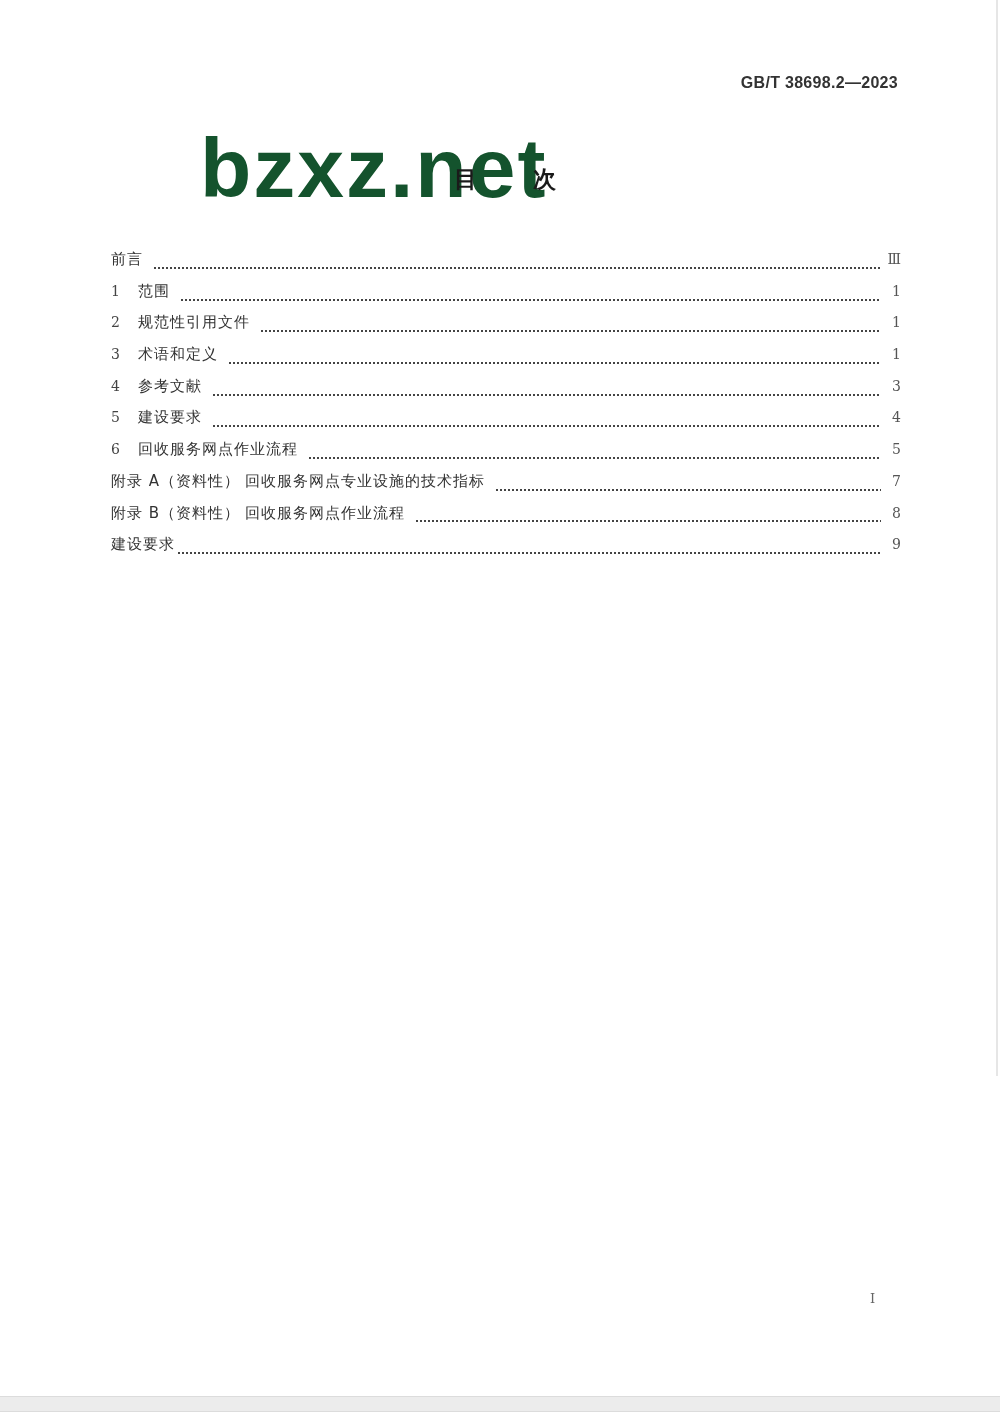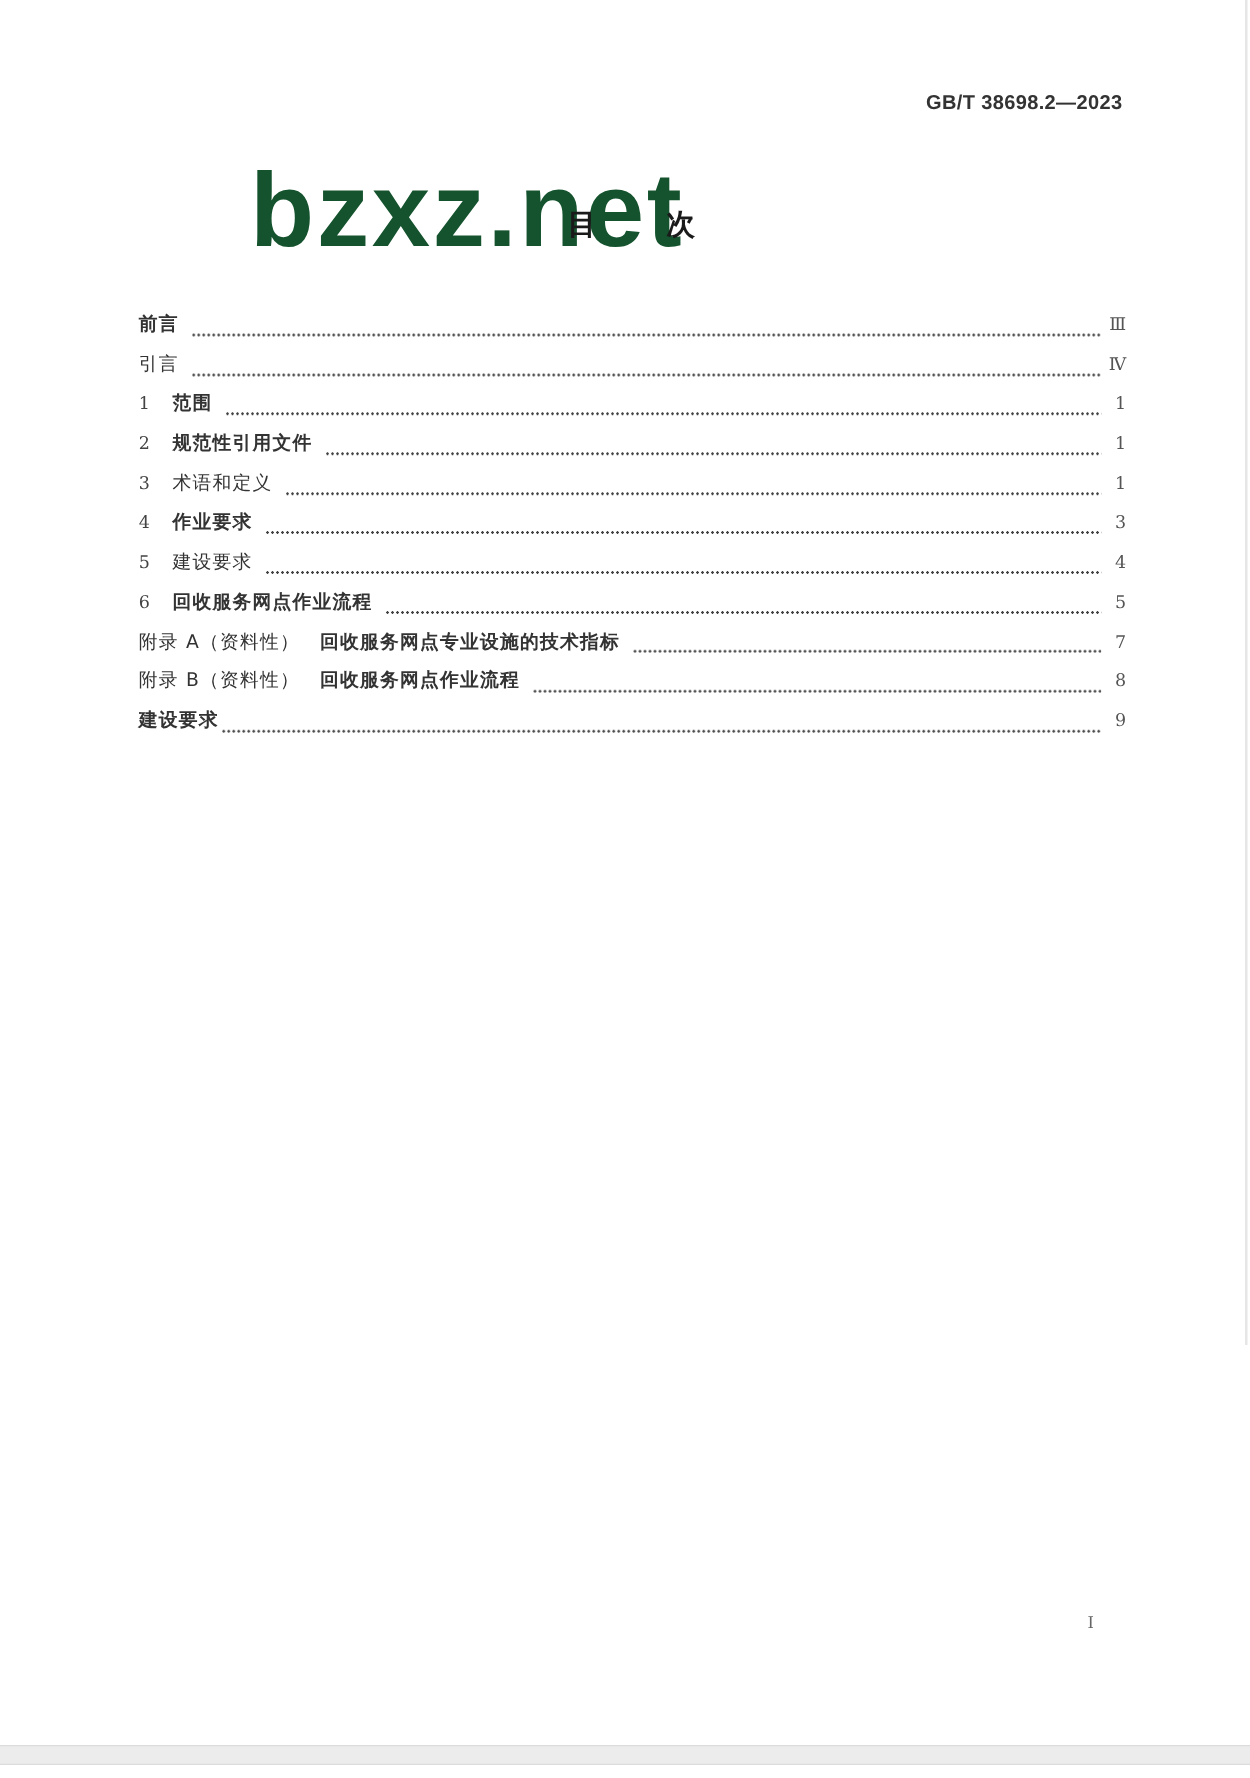--- a/index.html
+++ b/index.html
@@ -92,30 +92,29 @@
       color: #444;
     }
     .toc-label {
       flex: none;
       white-space: nowrap;
       letter-spacing: 1px;
       font-family: "DejaVu Sans", "Liberation Sans", sans-serif;
       font-size: 15px;
     }
     .toc-label.bold {
-      font-weight: bold;
+      font-weight: normal;
     }
     .toc-sub {
       flex: none;
       white-space: nowrap;
-      margin-left: 16px;
+      margin-left: 5px;
       letter-spacing: 1px;
       font-family: "DejaVu Sans", "Liberation Sans", sans-serif;
       font-size: 15px;
-      font-weight: bold;
     }
     .leader {
       flex: 1 1 auto;
       margin: 0 6px 0 10px;
       height: 4px;
       align-self: center;
       background-image: radial-gradient(circle, #444 0.9px, transparent 1.2px);
       background-size: 4px 4px;
       background-repeat: repeat-x;
       position: relative;
@@ -153,45 +152,40 @@
     <span>次</span>
   </div>
 
   <ul class="toc">
     <li class="toc-row">
       <span class="toc-label bold">前言</span>
       <span class="leader"></span>
       <span class="toc-page">Ⅲ</span>
     </li>
     <li class="toc-row">
-      <span class="toc-label">引言</span>
-      <span class="leader"></span>
-      <span class="toc-page">Ⅳ</span>
-    </li>
-    <li class="toc-row">
       <span class="toc-num">1</span>
       <span class="toc-label bold">范围</span>
       <span class="leader"></span>
       <span class="toc-page">1</span>
     </li>
     <li class="toc-row">
       <span class="toc-num">2</span>
       <span class="toc-label bold">规范性引用文件</span>
       <span class="leader"></span>
       <span class="toc-page">1</span>
     </li>
     <li class="toc-row">
       <span class="toc-num">3</span>
       <span class="toc-label">术语和定义</span>
       <span class="leader"></span>
       <span class="toc-page">1</span>
     </li>
     <li class="toc-row">
       <span class="toc-num">4</span>
-      <span class="toc-label bold">作业要求</span>
+      <span class="toc-label bold">参考文献</span>
       <span class="leader"></span>
       <span class="toc-page">3</span>
     </li>
     <li class="toc-row">
       <span class="toc-num">5</span>
       <span class="toc-label">建设要求</span>
       <span class="leader"></span>
       <span class="toc-page">4</span>
     </li>
     <li class="toc-row">

